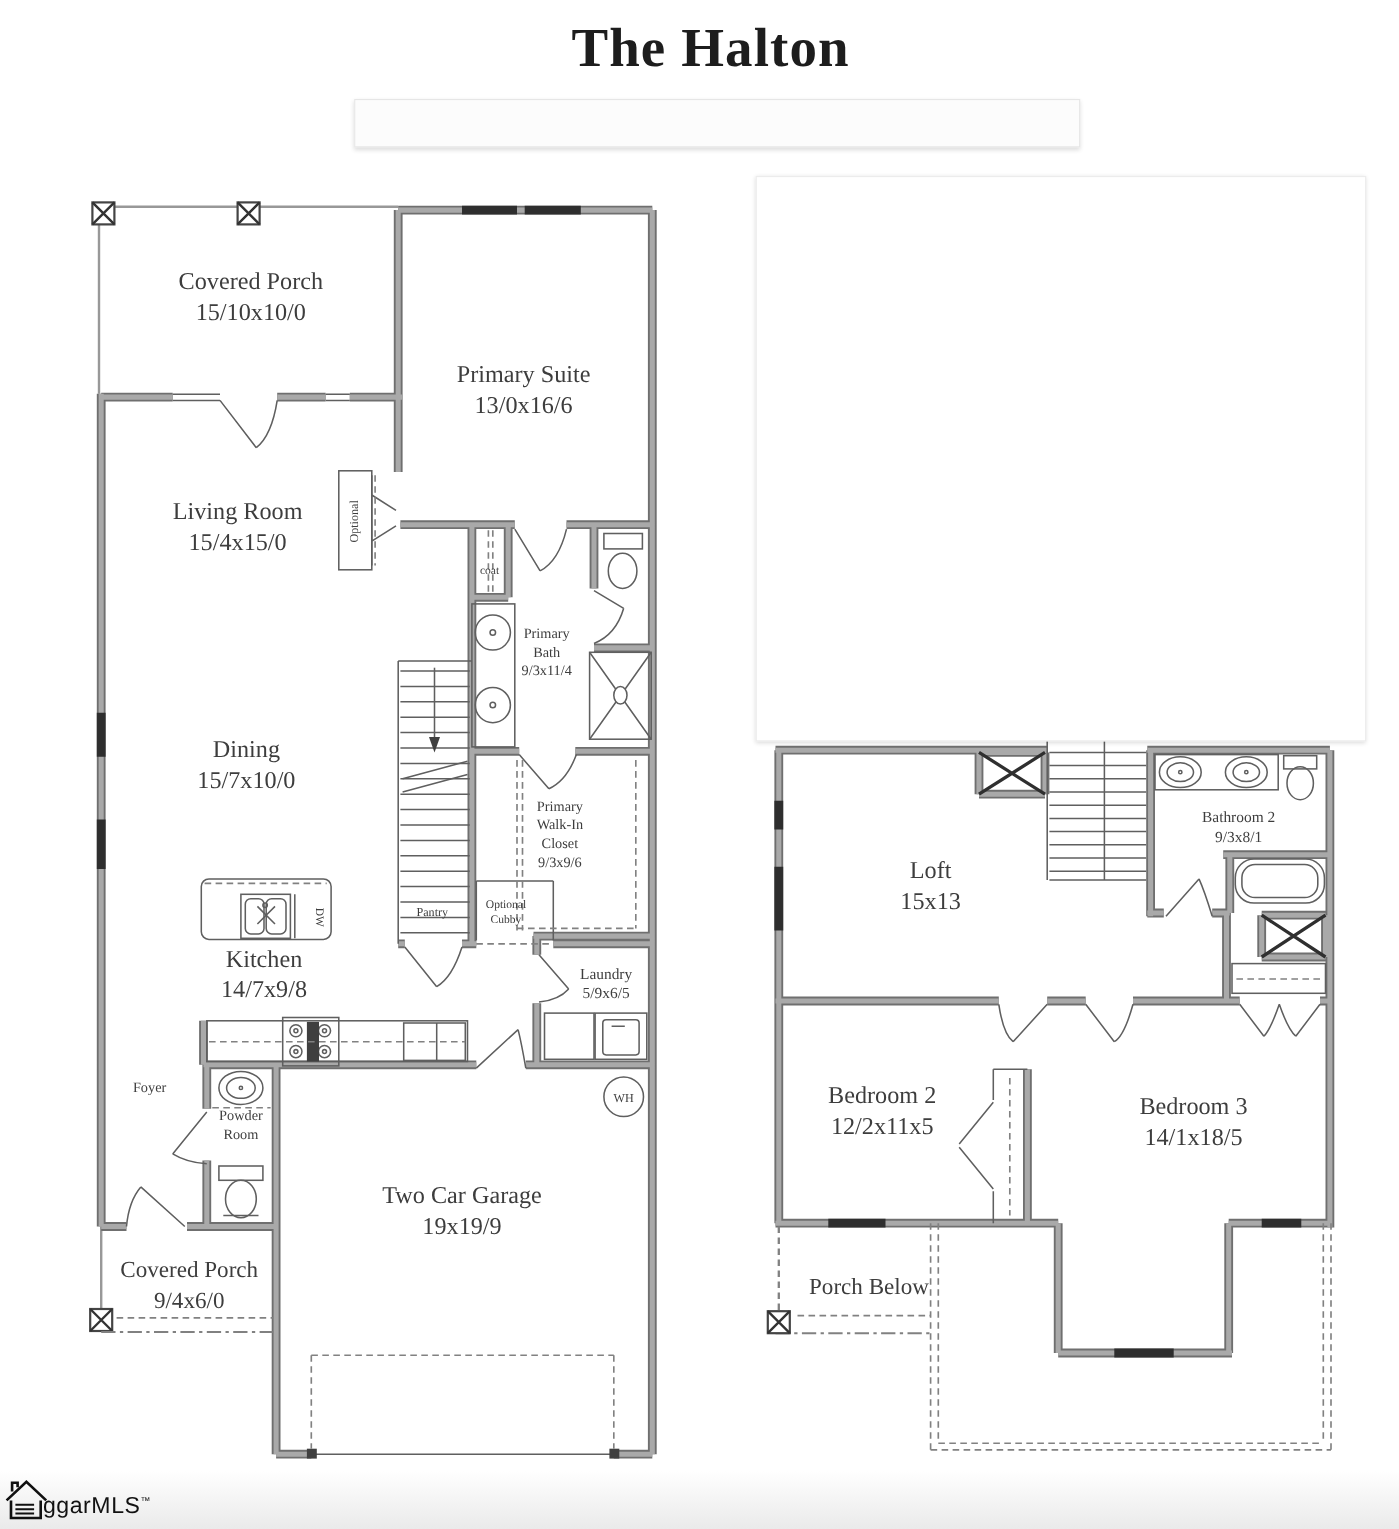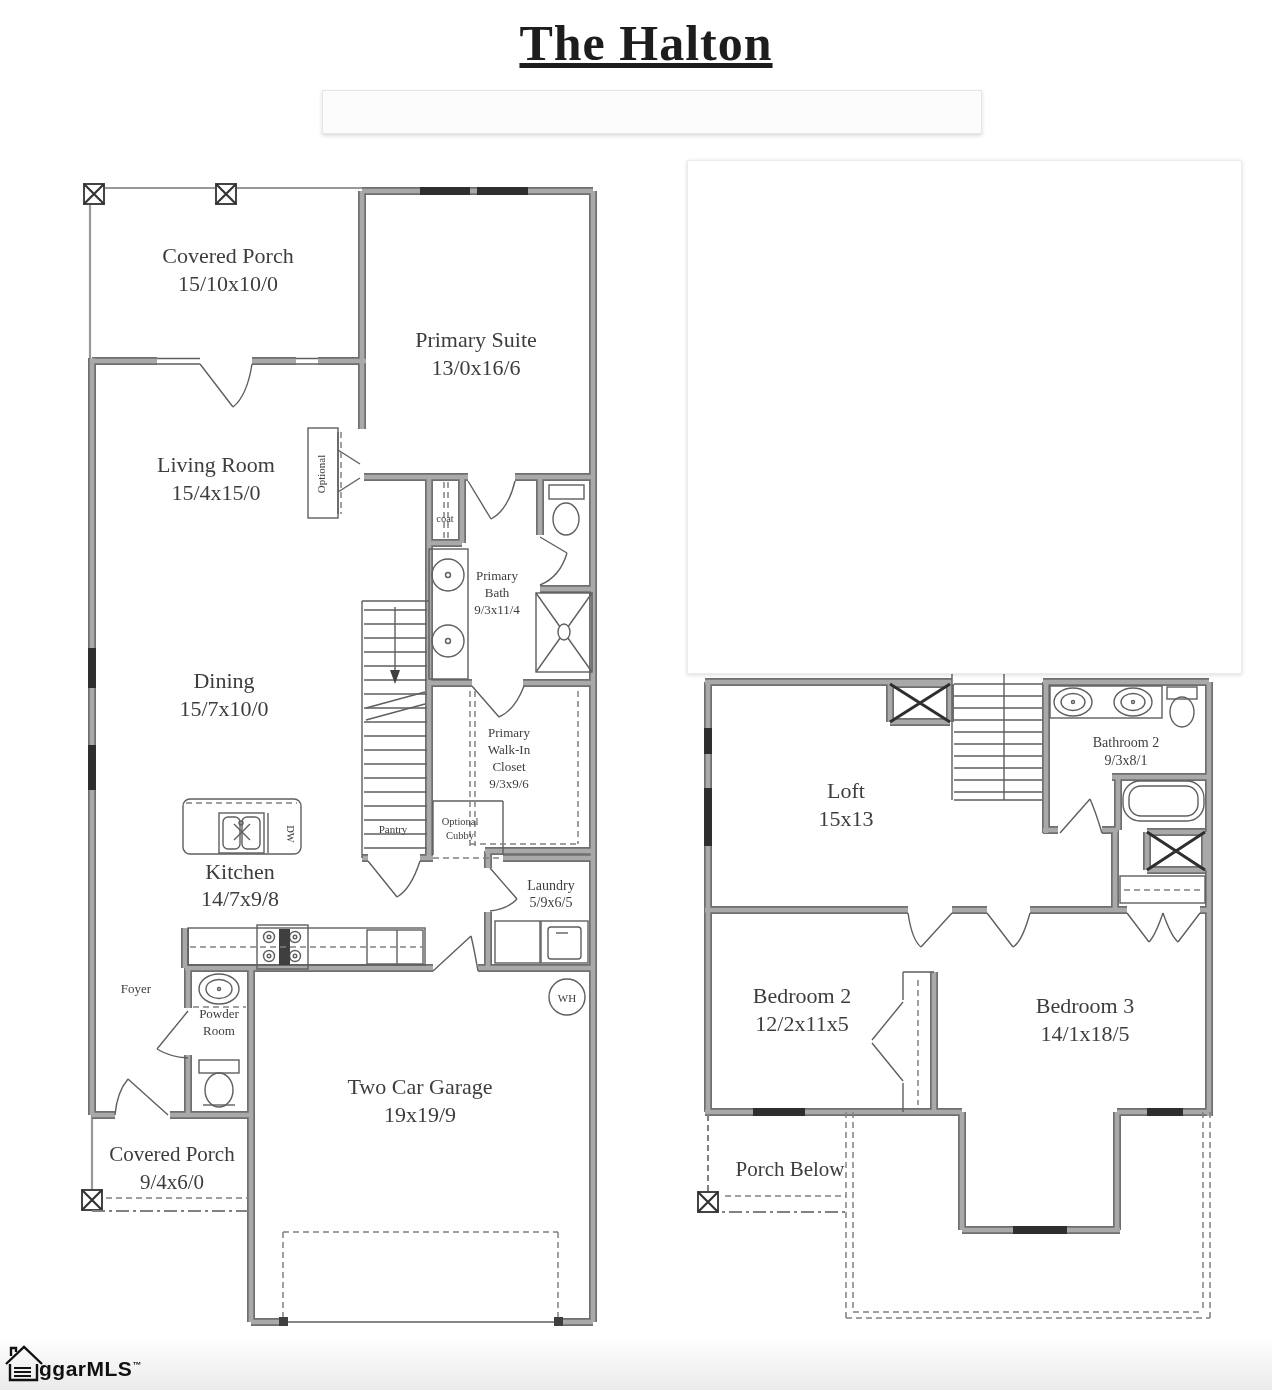--- a/index.html
+++ b/index.html
@@ -1,32 +1,32 @@
 <!DOCTYPE html>
 <html style="--wall_core: #a9a9a9; --wall_edge: #6f6f6f; --window: #2e2e2e; --label_text: #3d3d3d; --title_text: #1d1d1d; --line: #5f5f5f;"><head>
 <meta charset="utf-8">
 <style>
   html,body{margin:0;padding:0;background:#fff;}
   #canvas{position:relative;width:1272px;height:1390px;background:#ffffff;overflow:hidden;
           font-family:"Liberation Serif","DejaVu Serif",serif;}
   #page-title{position:absolute;left:0;top:14px;width:1272px;text-align:center;
-              font-size:50px;font-weight:600;color:var(--title_text,#1d1d1d);letter-spacing:1px;padding-left:20px;box-sizing:border-box;text-decoration:underline;}
+              font-size:50px;font-weight:600;color:var(--title_text,#1d1d1d);letter-spacing:1px;padding-left:20px;box-sizing:border-box;}
   #title-ribbon{position:absolute;left:322px;top:90px;width:658px;height:42px;background:#fcfcfc;
                 border:1px solid #e6e6e6;box-shadow:0 2px 4px rgba(0,0,0,0.14);}
   .plan{position:absolute;}
   #plan1{left:78px;top:180px;}
   #plan2{left:680px;top:595px;z-index:1;}
   #plan2-overlay{position:absolute;left:687px;top:160px;width:553px;height:512px;background:#ffffff;
                  border:1px solid #ececec;box-shadow:0 1px 4px rgba(0,0,0,0.15);z-index:2;}
   #footer-band{position:absolute;left:0;top:1337px;width:1272px;height:53px;
                background:linear-gradient(#ffffff,#eaeaea);}
   #disclaimer{position:absolute;left:0;top:1344px;width:1272px;text-align:center;
               font-size:21px;color:#242424;}
   #logo{position:absolute;left:2px;top:1341px;z-index:3;display:flex;align-items:flex-end;color:#111;}
-  #logo .logo-text{font-family:"Liberation Sans","DejaVu Sans",sans-serif;font-size:21px;font-weight:700;
+  #logo .logo-text{font-family:"Liberation Sans","DejaVu Sans",sans-serif;font-size:21px;font-weight:400;
                    letter-spacing:0.5px;margin-left:-7px;margin-bottom:4px;}
   #logo sup{font-size:9px;}
   
   .thinwall{stroke:#989898;stroke-width:2.2;fill:none;}
   .walls path{stroke:var(--wall_edge,#6f6f6f);stroke-width:8;fill:none;stroke-linecap:butt;}
   .walls-core path{stroke:var(--wall_core,#a9a9a9);stroke-width:4.6;}
   .windows path{stroke:var(--window,#2e2e2e);stroke-width:8;fill:none;}
   .xlines path{stroke:#2f2f2f;stroke-width:3;fill:none;}
   .fixtures path,.fixtures rect,.fixtures circle,.fixtures ellipse,.fixtures line
       {stroke:var(--line,#5f5f5f);stroke-width:1.4;fill:none;}

